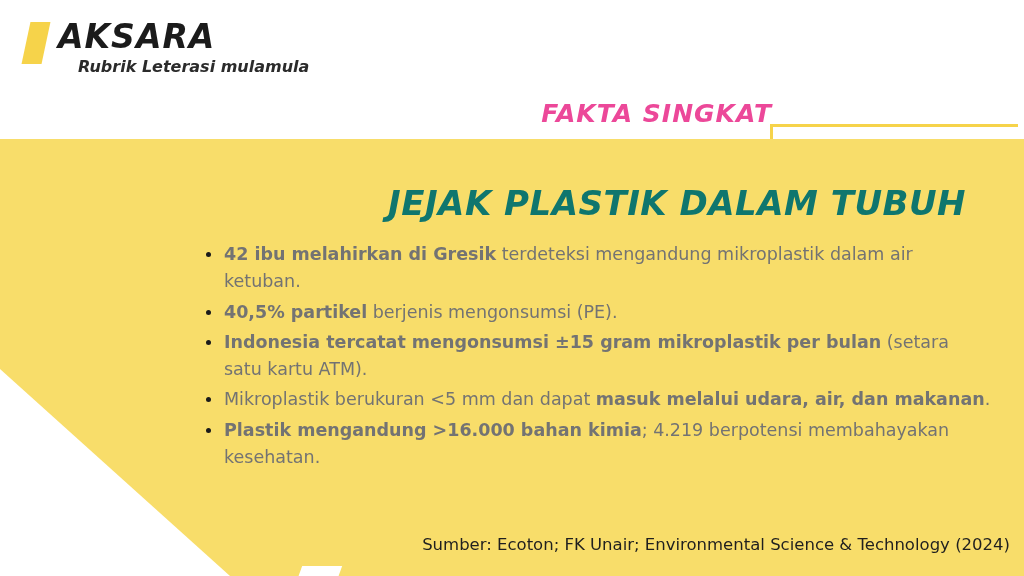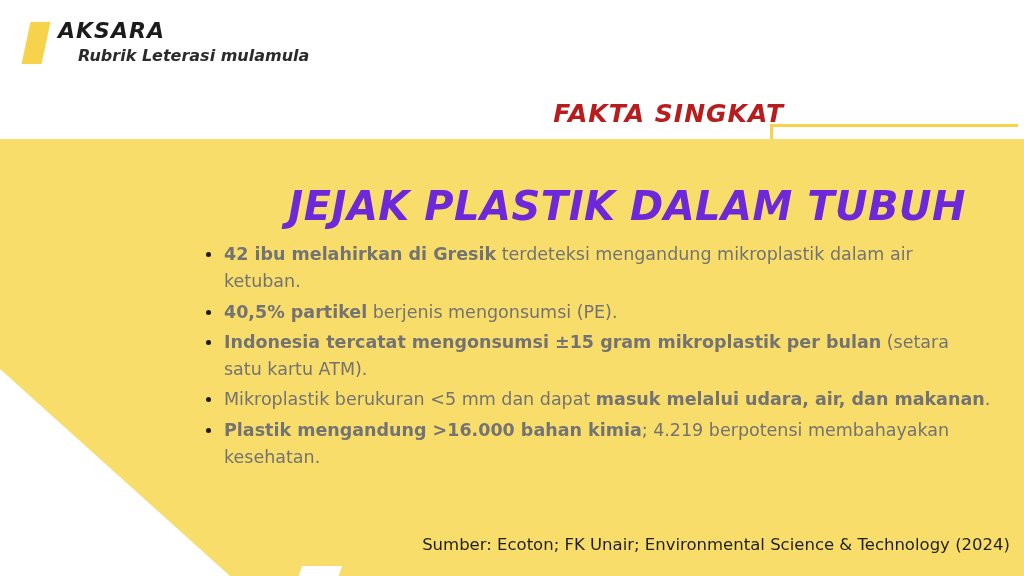--- a/index.html
+++ b/index.html
@@ -29,47 +29,47 @@
     background: #f6d34a;
     transform: skewX(-12deg);
     margin-right: 12px;
     margin-top: 2px;
   }
   .brand-text { display: block; }
   .brand-title {
     font-family: "DejaVu Sans", sans-serif;
     font-weight: bold;
     font-style: italic;
-    font-size: 22px;
+    font-size: 33px;
     letter-spacing: 1px;
     color: #1b1b1b;
     line-height: 1;
   }
   .brand-sub {
     font-family: "DejaVu Sans", sans-serif;
     font-weight: bold;
     font-style: italic;
     font-size: 16px;
     color: #2b2b2b;
     margin-top: 6px;
     margin-left: 20px;
     line-height: 1;
   }
 
   
   .kicker {
     position: absolute;
-    right: 240px;
+    right: 252px;
     top: 99px;
     font-family: "DejaVu Sans", sans-serif;
     font-weight: bold;
     font-style: italic;
     font-size: 25px;
     letter-spacing: 1px;
-    color: #b91c1c;
+    color: #ec4899;
     white-space: nowrap;
   }
   .kicker-line-h {
     position: absolute;
     left: 770px;
     top: 124px;
     width: 248px;
     height: 3px;
     background: #f6d34a;
   }
@@ -103,23 +103,23 @@
   }
 
   
   .headline {
     position: absolute;
     right: 58px;
     top: 183px;
     font-family: "DejaVu Sans", sans-serif;
     font-weight: bold;
     font-style: italic;
-    font-size: 40px;
+    font-size: 34px;
     letter-spacing: 0.5px;
-    color: #6d28d9;
+    color: #0f766e;
     white-space: nowrap;
   }
 
   
   .facts {
     position: absolute;
     left: 202px;
     top: 241px;
     width: 790px;
     margin: 0;

